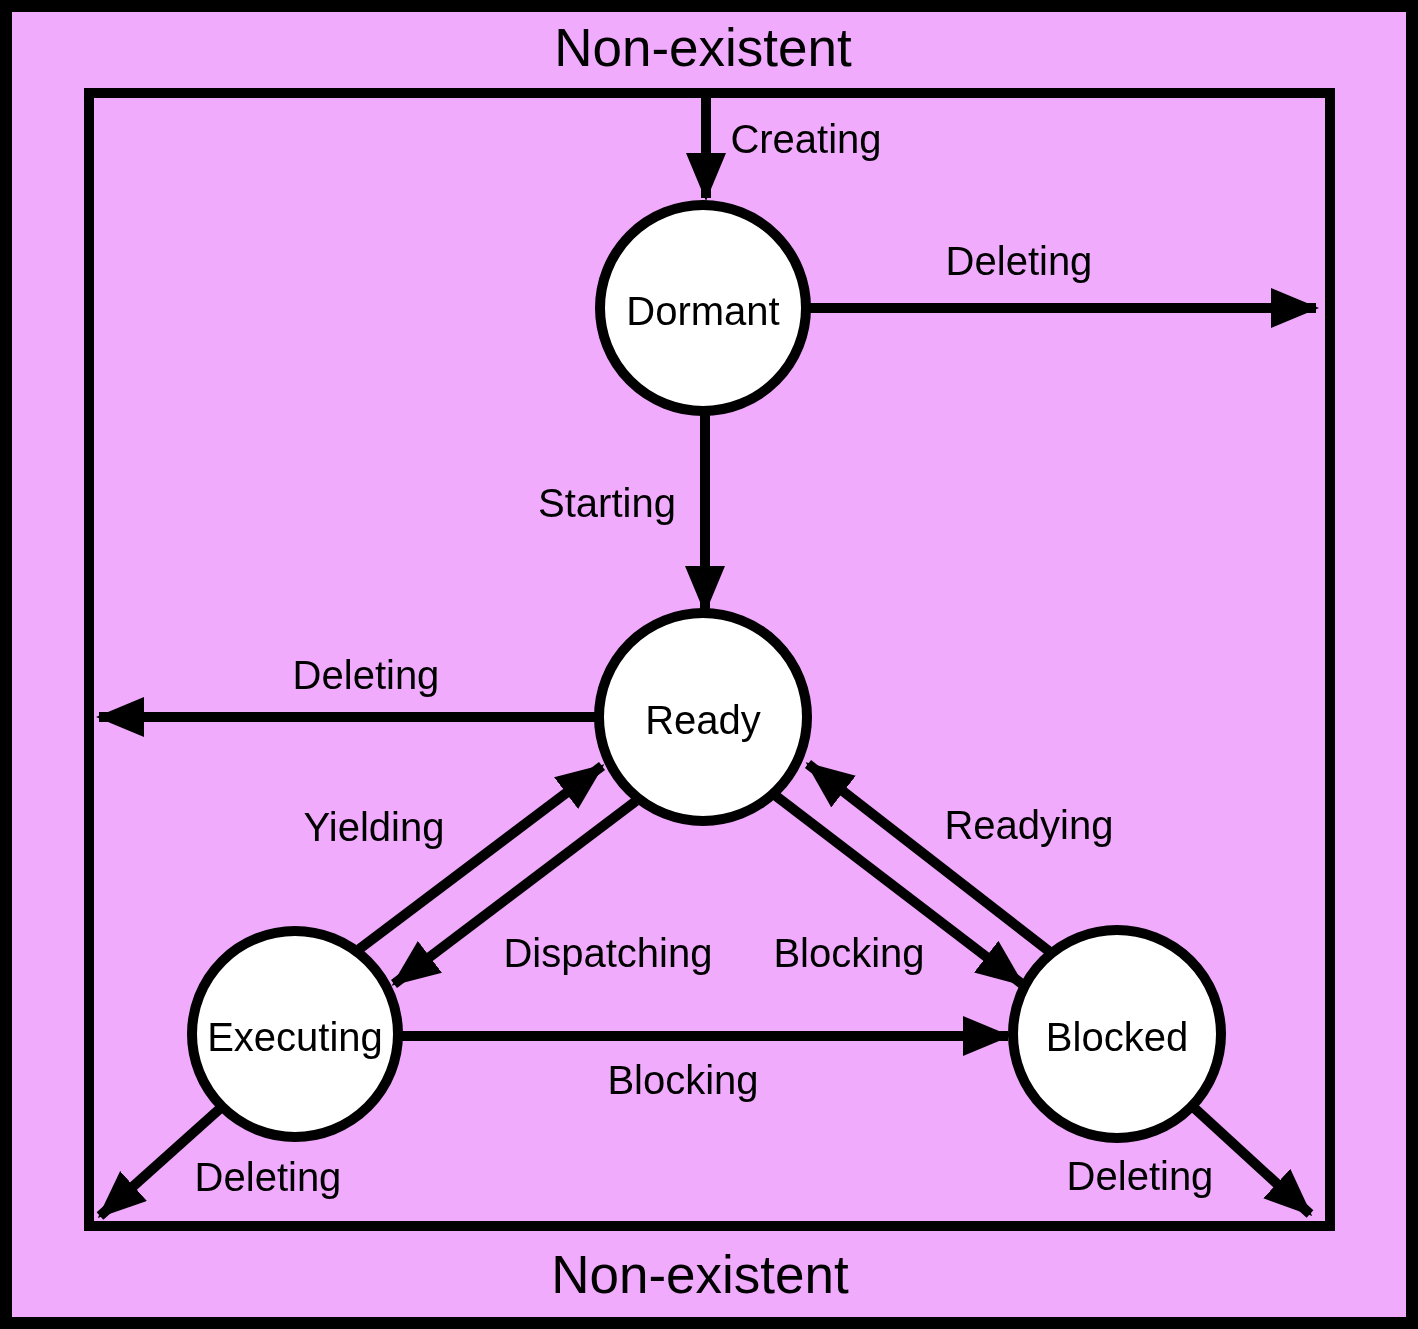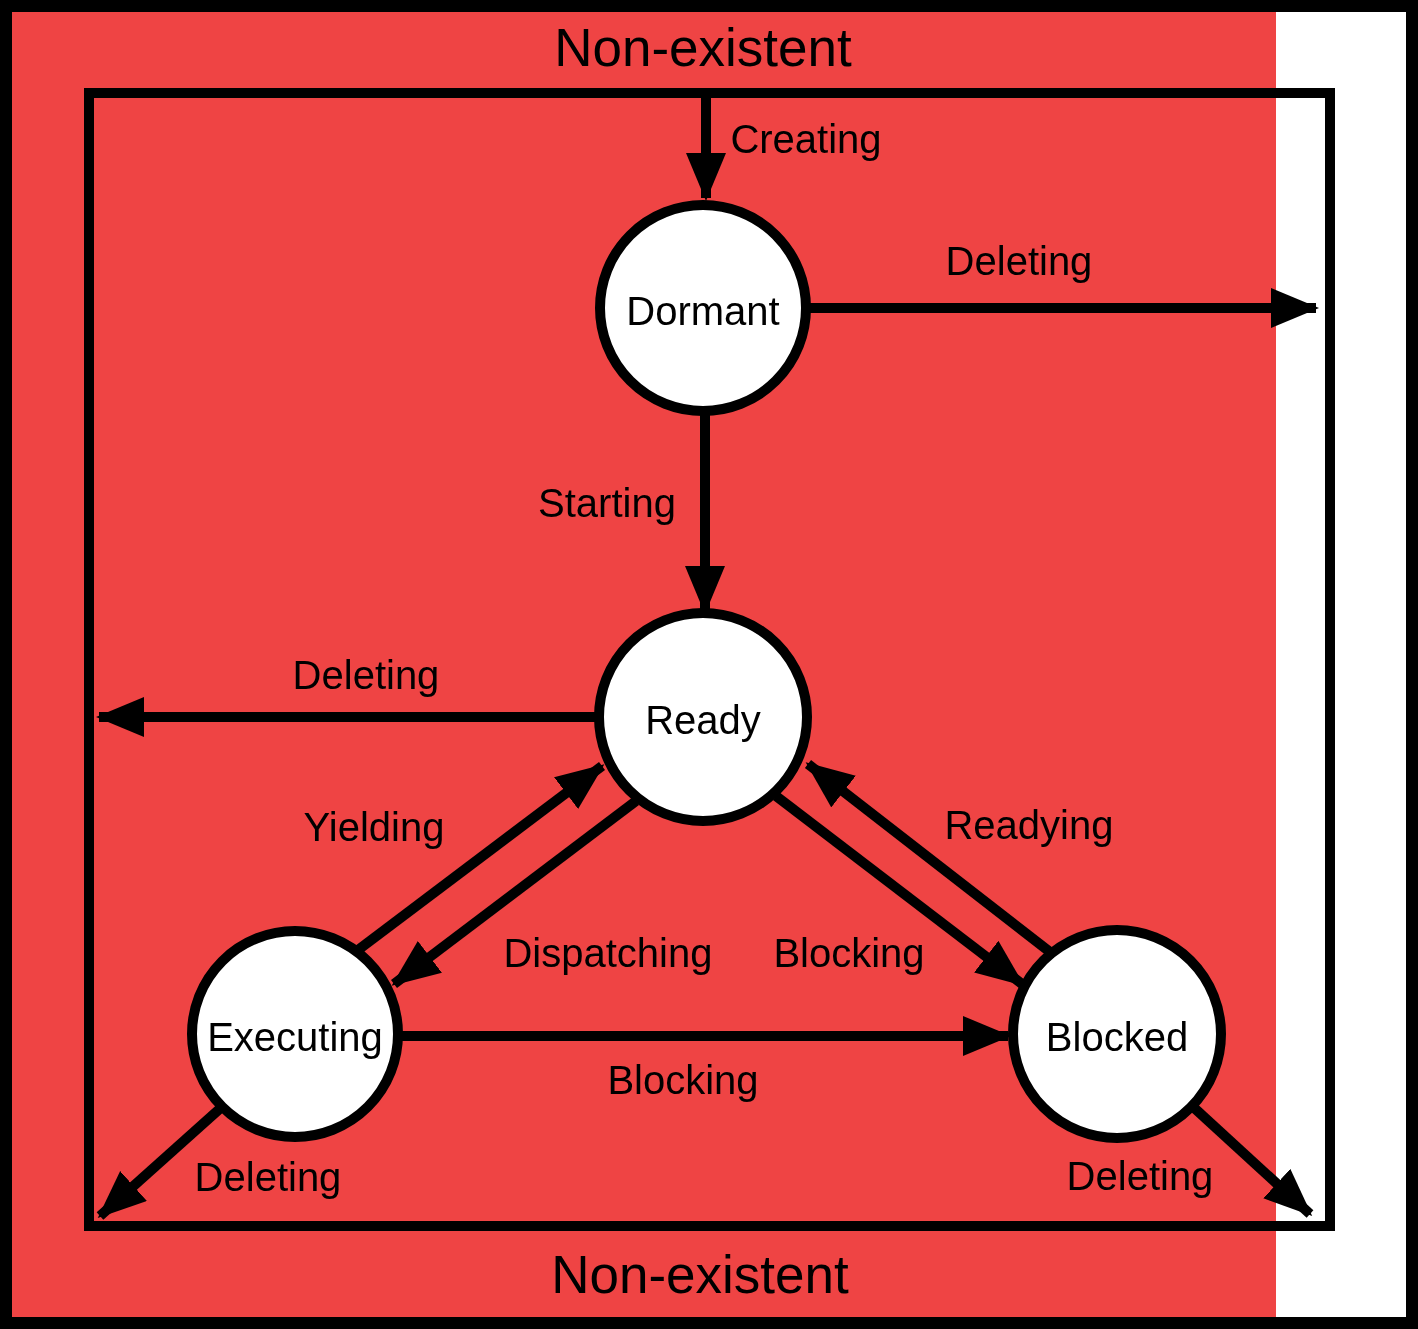--- a/index.html
+++ b/index.html
@@ -2,23 +2,23 @@
 <html><head>
 <meta charset="utf-8">
 <style>
   html, body {
     margin: 0;
     padding: 0;
     background: #ffffff;
   }
   .canvas {
     position: relative;
-    width: 1276px;
+    width: 1418px;
     height: 1329px;
-    background: #ef4444;
+    background: #f0abfc;
     font-family: "Liberation Sans", sans-serif;
   }
   svg { display: block; }
   .state-text {
     font-family: "Liberation Sans", sans-serif;
     font-size: 40px;
     fill: #000000;
   }
   .label-text {
     font-family: "Liberation Sans", sans-serif;

